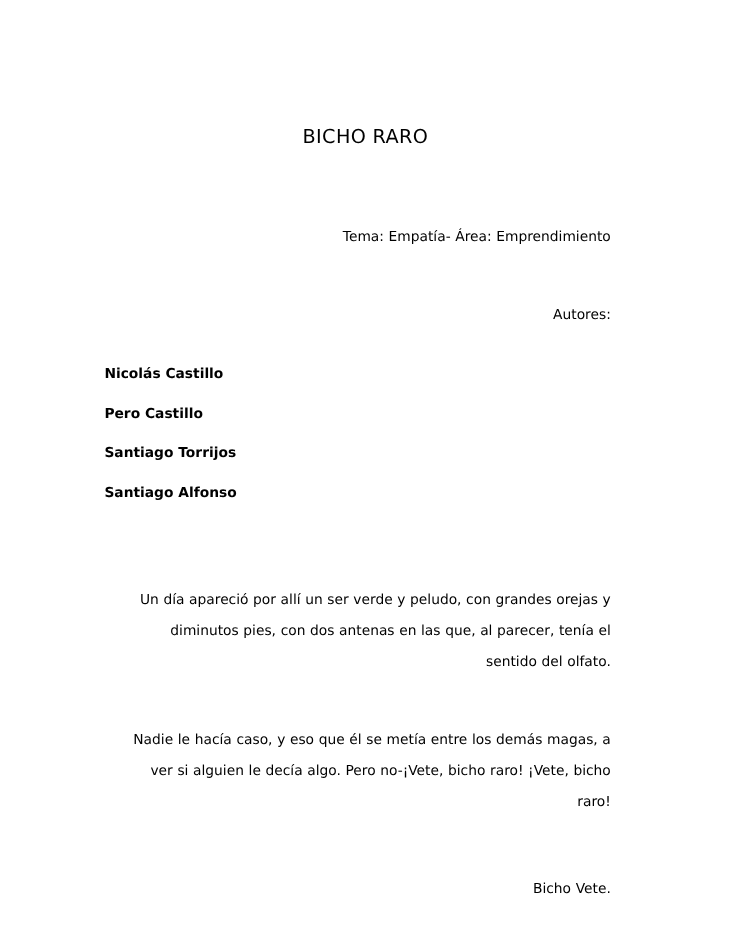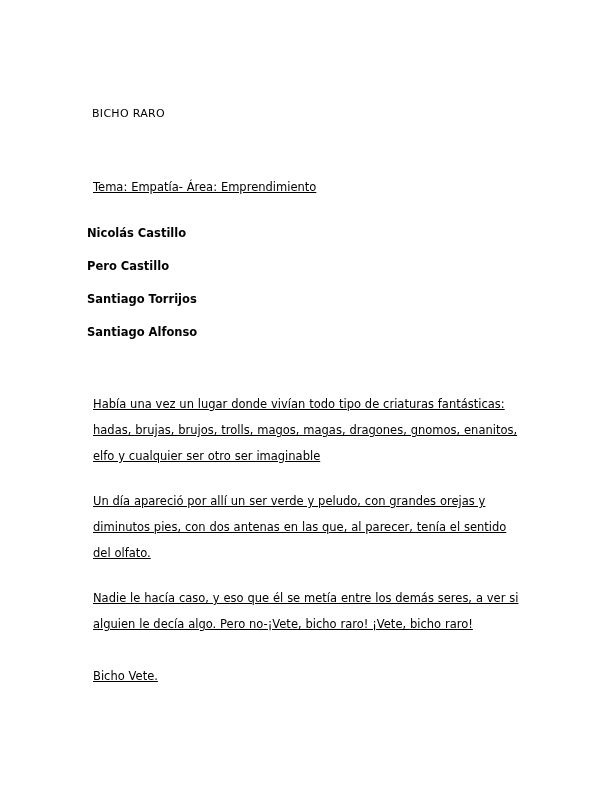--- a/index.html
+++ b/index.html
@@ -22,36 +22,35 @@
     background: #ffffff;
     box-sizing: border-box;
   }
   .content {
     position: absolute;
     left: 87px;
     top: 0;
     width: 438px;
   }
   .doc-title {
-    text-align: left;
-    font-size: 11px;
+    text-align: center;
+    font-size: 16px;
     line-height: 14px;
     letter-spacing: 0.3px;
     margin: 0;
     padding-top: 107px;
     width: 425px;
     margin-left: 5px;
   }
   .para {
     font-size: 11.5px;
     line-height: 26px;
-    margin: 6px;
-    text-align: left;
+    margin: 16px;
+    text-align: right;
     word-spacing: 0.2px;
-    text-decoration: underline;
   }
   .gap-title-meta { height: 47px; }
   .gap-line { height: 7px; }
   .gap-block { height: 40px; }
   .author-line {
     font-size: 11.5px;
     line-height: 26px;
     margin: 0;
     font-weight: bold;
   }
@@ -64,48 +63,48 @@
   <div class="content">
 
     <div class="doc-title">BICHO RARO</div>
 
     <div class="gap-title-meta"></div>
 
     <p class="para">Tema: Empatía- Área: Emprendimiento</p>
 
     <div class="spacer-sm"></div>
 
+    <p class="para">Autores:</p>
 
     <div class="spacer-sm"></div>
 
     <p class="author-line">Nicolás Castillo</p>
 
     <div class="spacer-sm"></div>
 
     <p class="author-line">Pero Castillo</p>
 
     <div class="spacer-sm"></div>
 
     <p class="author-line">Santiago Torrijos</p>
 
     <div class="spacer-sm"></div>
 
     <p class="author-line">Santiago Alfonso</p>
 
     <div class="gap-block"></div>
 
-    <p class="para">Había una vez un lugar donde vivían todo tipo de criaturas fantásticas: hadas, brujas, brujos, trolls, magos, magas, dragones, gnomos, enanitos, elfo y cualquier ser otro ser imaginable</p>
 
     <div class="gap-line"></div>
 
     <p class="para">Un día apareció por allí un ser verde y peludo, con grandes orejas y diminutos pies, con dos antenas en las que, al parecer, tenía el sentido del olfato.</p>
 
     <div class="gap-line"></div>
 
-    <p class="para">Nadie le hacía caso, y eso que él se metía entre los demás seres, a ver si alguien le decía algo. Pero no-¡Vete, bicho raro! ¡Vete, bicho raro!</p>
+    <p class="para">Nadie le hacía caso, y eso que él se metía entre los demás magas, a ver si alguien le decía algo. Pero no-¡Vete, bicho raro! ¡Vete, bicho raro!</p>
 
     <div class="gap-line"></div>
 
 
     <div class="gap-line"></div>
 
     <p class="para">Bicho Vete.</p>
 
   </div>
 </div>

